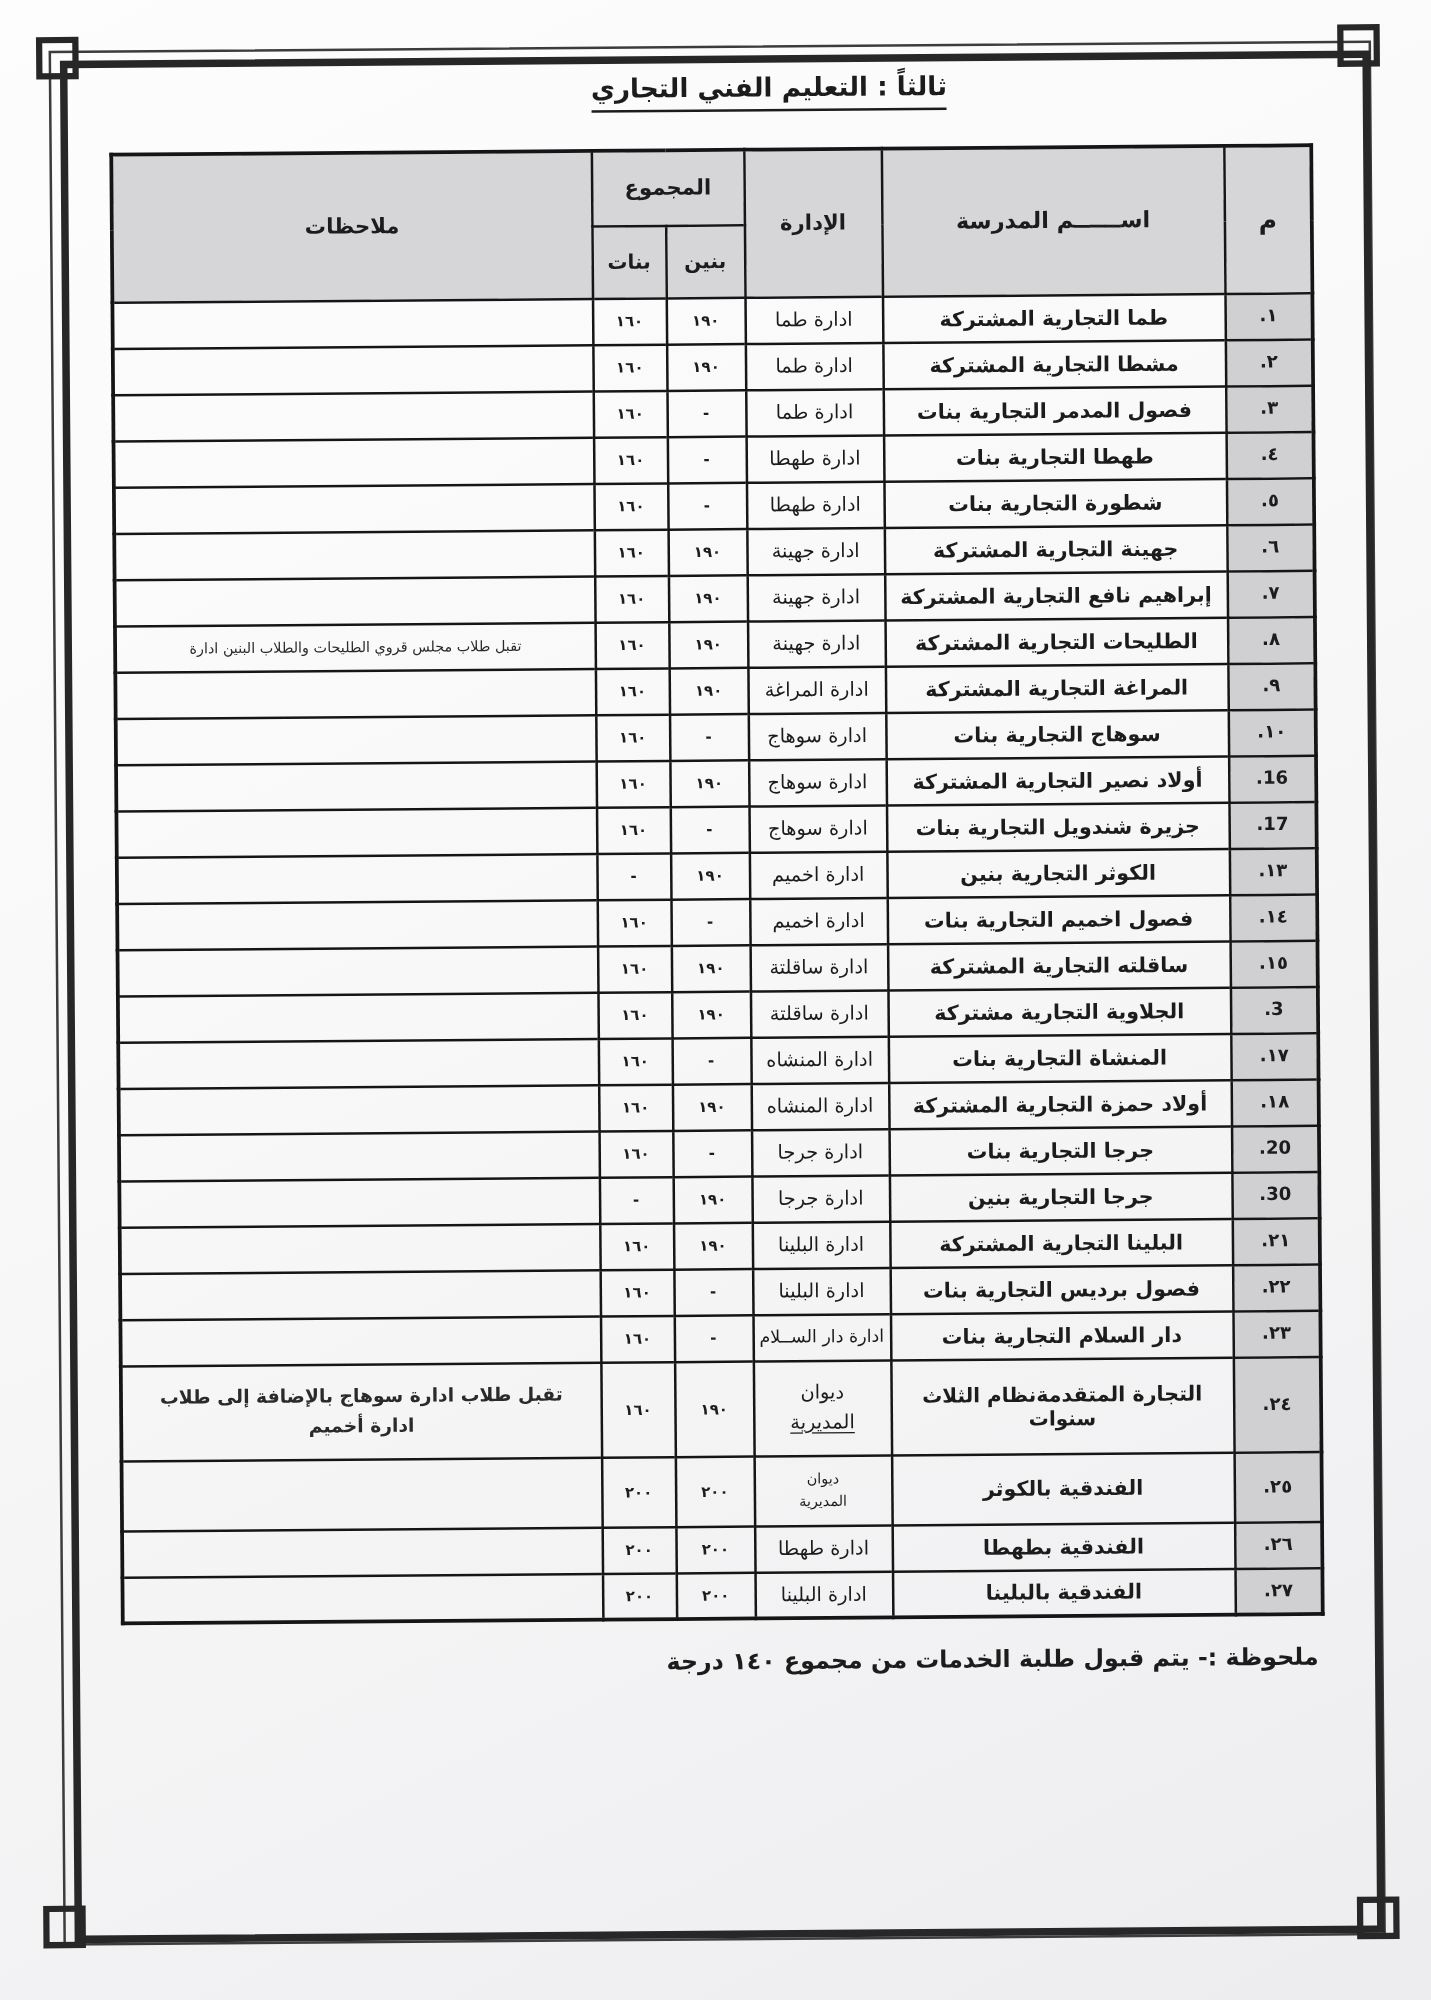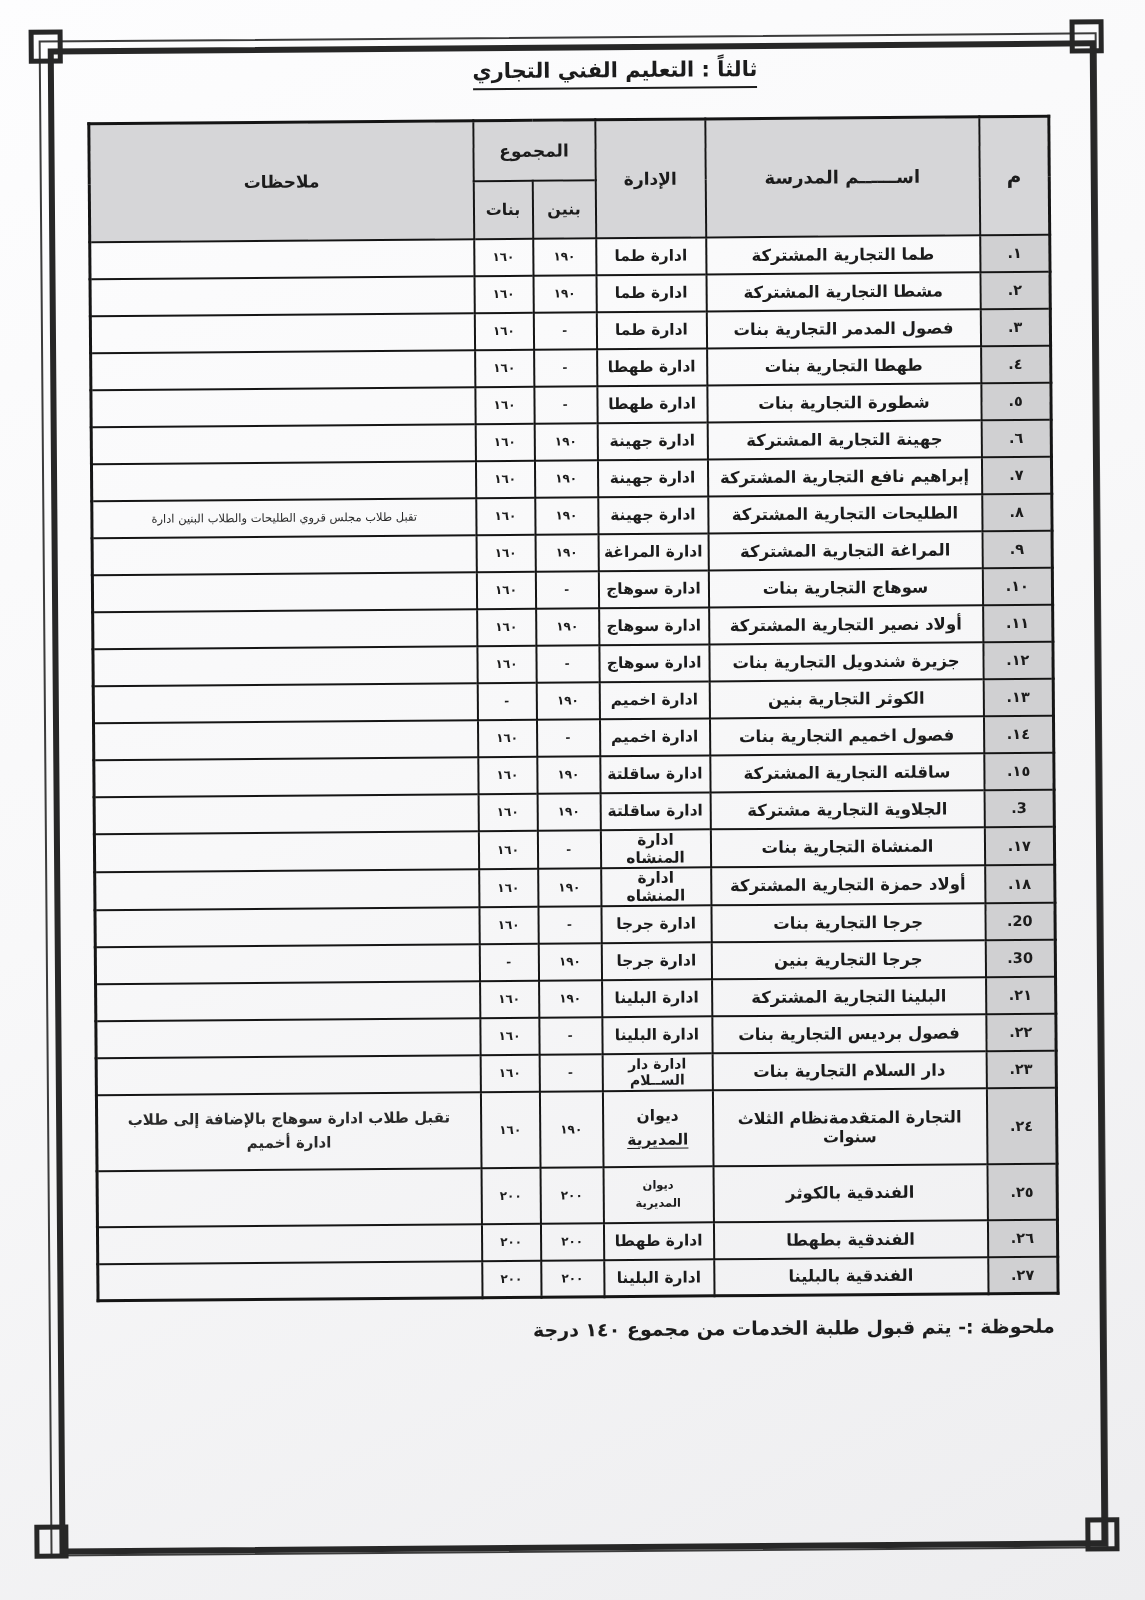--- a/index.html
+++ b/index.html
@@ -47,21 +47,21 @@
   th.h-sub{font-size:16px;}
   th.h-notes{font-size:17px;}
 
   tbody tr{height:37px;}
   tbody tr.r-tall{height:76px;}
   tbody tr.r-mid{height:56px;}
 
   td.num{background:#d0d0d2;font-weight:bold;font-size:14.5px;}
   td.school{font-weight:bold;font-size:16.5px;}
   td.school .l2{font-size:16px;}
-  td.admin{font-weight:bold;font-size:15.5px;}
+  td.admin{font-weight:normal;font-size:15.5px;}
   td.admin.sm{font-size:14px;letter-spacing:0.5px;}
   td.admin.xs{font-size:11.5px;line-height:1.45;}
   td.admin .u{text-decoration:underline;text-underline-offset:3px;}
   td.admin .ln{display:block;line-height:1.5;}
   td.val{font-weight:bold;font-size:12px;letter-spacing:0.5px;}
   td.notes{font-size:11.5px;color:#2a2a2a;}
   td.notes.nb{font-weight:bold;font-size:15px;line-height:1.55;}
   td.notes .ln{display:block;}
 
   .footer-note{
@@ -182,29 +182,29 @@
         </tr>
         <tr>
           <td class="num">١٠.</td>
           <td class="school">سوهاج التجارية بنات</td>
           <td class="admin">ادارة سوهاج</td>
           <td class="val">-</td>
           <td class="val">١٦٠</td>
           <td class="notes"></td>
         </tr>
         <tr>
-          <td class="num">١١.</td>
+          <td class="num">16.</td>
           <td class="school">أولاد نصير التجارية المشتركة</td>
           <td class="admin">ادارة سوهاج</td>
           <td class="val">١٩٠</td>
           <td class="val">١٦٠</td>
           <td class="notes"></td>
         </tr>
         <tr>
-          <td class="num">١٢.</td>
+          <td class="num">17.</td>
           <td class="school">جزيرة شندويل التجارية بنات</td>
           <td class="admin">ادارة سوهاج</td>
           <td class="val">-</td>
           <td class="val">١٦٠</td>
           <td class="notes"></td>
         </tr>
         <tr>
           <td class="num">١٣.</td>
           <td class="school">الكوثر التجارية بنين</td>
           <td class="admin">ادارة اخميم</td>

